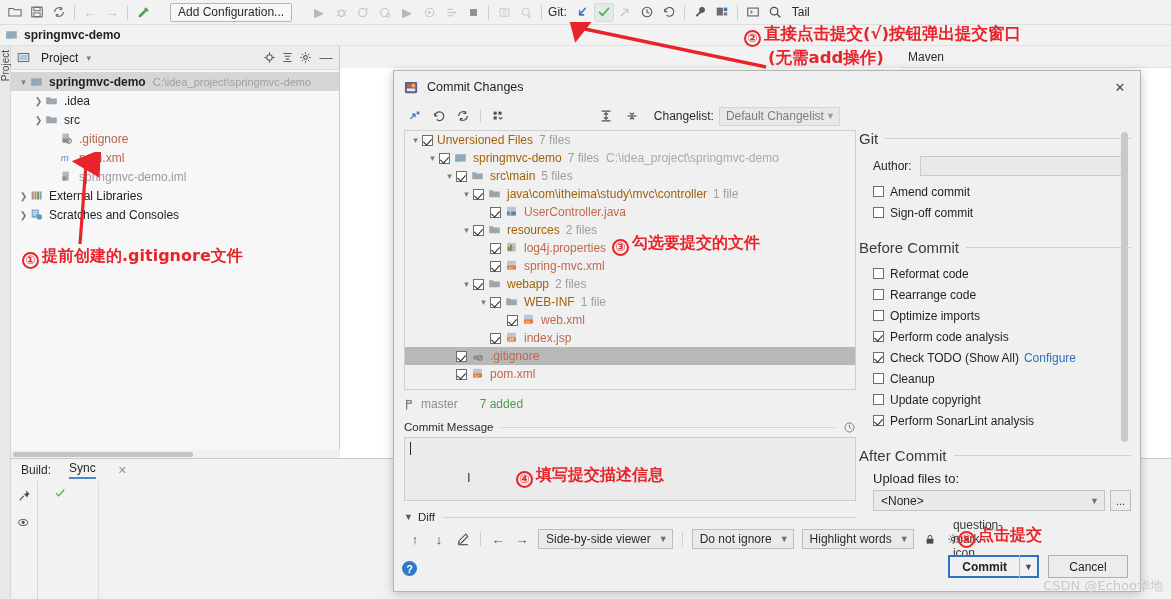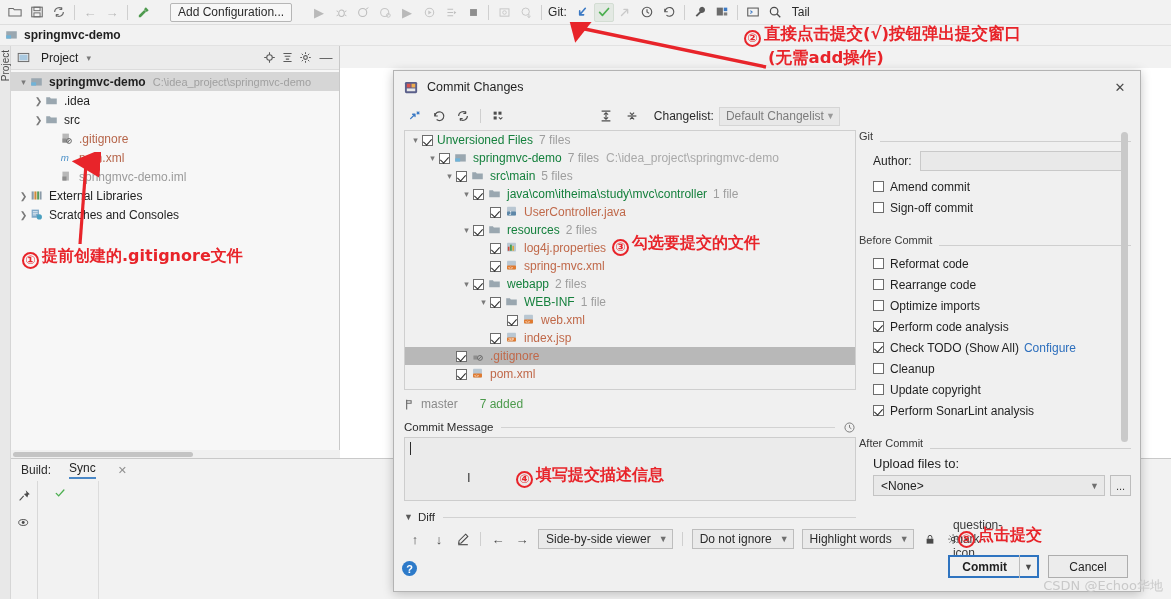--- a/index.html
+++ b/index.html
@@ -161,21 +161,21 @@
   .ft-row.sel { background: #b8b8b8; }
   .ft-arrow { width: 13px; text-align:center; color:#7a7a7a; font-size: 9px; flex:0 0 auto;}
   .cbx {
     width: 11px; height: 11px; border: 1px solid #6d6d6d; background: #fff;
     margin-right: 4px; position: relative; flex:0 0 auto;
   }
   .cbx.on::after {
     content:""; position:absolute; left: 2px; top: 1px; width: 4px; height: 7px;
     border: solid #2b2b2b; border-width: 0 1.5px 1.5px 0; transform: rotate(42deg);
   }
-  .ft-label { color: #15803d; }
+  .ft-label { color: #a16207; }
   .ft-label.orange { color: #c0694a; }
   .ft-count { color: #9e9e9e; margin-left: 6px; }
   .ft-path { color: #a9a9a9; margin-left: 7px; }
 
   
   .branch-row {
     position: absolute; left: 10px; top: 292px; width: 452px; height: 18px;
     display: flex; align-items: center; font-size: 12px;
   }
   .branch-row .bname { color:#8a8a8a; margin-left: 6px;}
@@ -228,21 +228,21 @@
   }
   .btn.primary { border: 2px solid #2f74c0; background: #f0f0f0; min-width: 64px; }
   .split-arrow { width: 18px; height: 23px; border-left: 1px solid #bdbdbd; display:flex; align-items:center; justify-content:center; font-size: 9px; color:#4a4a4a;}
   .btn.primary-wrap { padding: 0; display:flex;font-weight:bold; }
 
   
   .opt-pane {
     position: absolute; left: 465px; top: 27px; width: 272px; height: 415px;
     overflow: hidden;
   }
-  .grp { display: flex; align-items: flex-end; font-size: 11px; color: #3a3a3a; margin-bottom: 7px; }
+  .grp { display: flex; align-items: center; font-size: 15px; color: #3a3a3a; margin-bottom: 7px; }
   .grp .line { flex: 1; height: 1px; background: #cfcfcf; margin-left: 7px; }
   .opt-row { display: flex; align-items: center; height: 21px; padding-left: 14px; font-size: 12px; color: #1f1f1f;}
   .opt-row .cbx { margin-right: 6px; }
   .author-row { display:flex; align-items:center; padding-left: 14px; height: 24px; margin-bottom: 3px;}
   .author-row .lb { font-size: 12px; margin-right: 8px; }
   .author-in { flex: 1; height: 20px; background: #e9e9e9; border: 1px solid #c9c9c9; margin-right: 8px; }
   .cfg-link { color: #2d6fbd; margin-left: 5px; }
   .upl-lbl { padding-left: 14px; font-size: 13px; margin: 6px 0 4px; }
   .upl-row { display:flex; align-items:center; padding-left: 14px; gap: 5px; }
   .upl-combo {
@@ -425,20 +425,23 @@
     </span>
     <span class="crumb">springmvc-demo</span>
   </div>
 
   <div class="left-strip">
     <div class="vtab">Project</div>
   </div>
 
   <div class="editor-bg2"></div>
   <div class="editor-bg"></div>
+  <div class="maven-tab">
+    <span>Maven</span>
+  </div>
 
   <div class="project-panel">
     <div class="pp-header">
       <span class="ficon">
         <svg width="13" height="13" viewBox="0 0 16 16">
             <rect x="1.5" y="3" width="13" height="10" fill="none" stroke="#6a6a6a" stroke-width="1.2"></rect>
             <rect x="3" y="4.5" width="10" height="7" fill="#a9c9e0"></rect>
           </svg>
       </span>
       <span class="title">Project</span>

